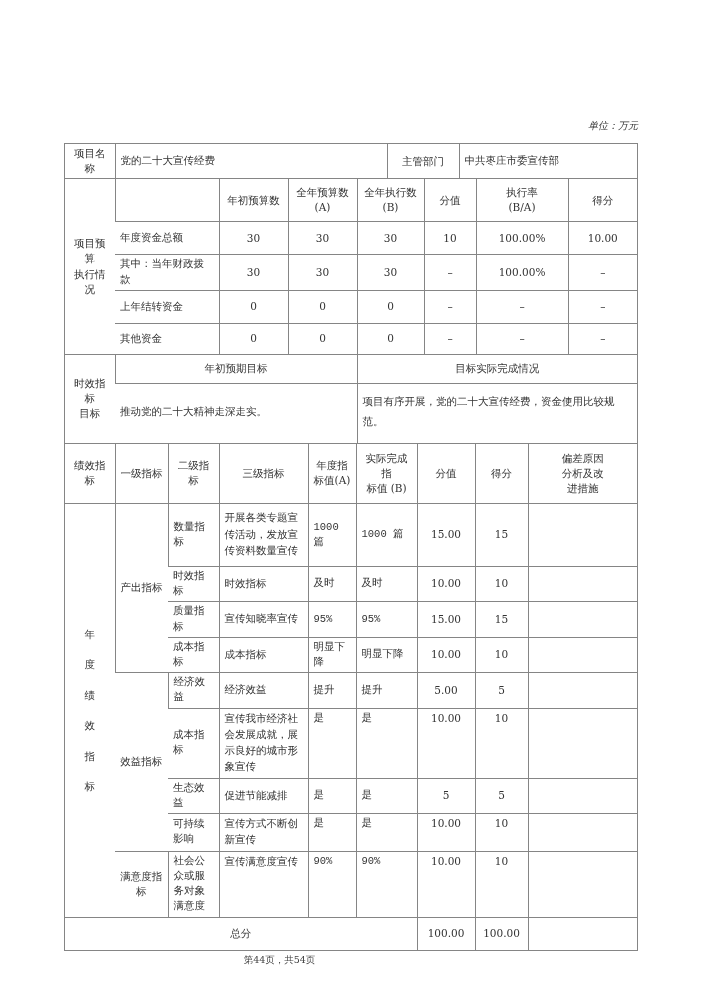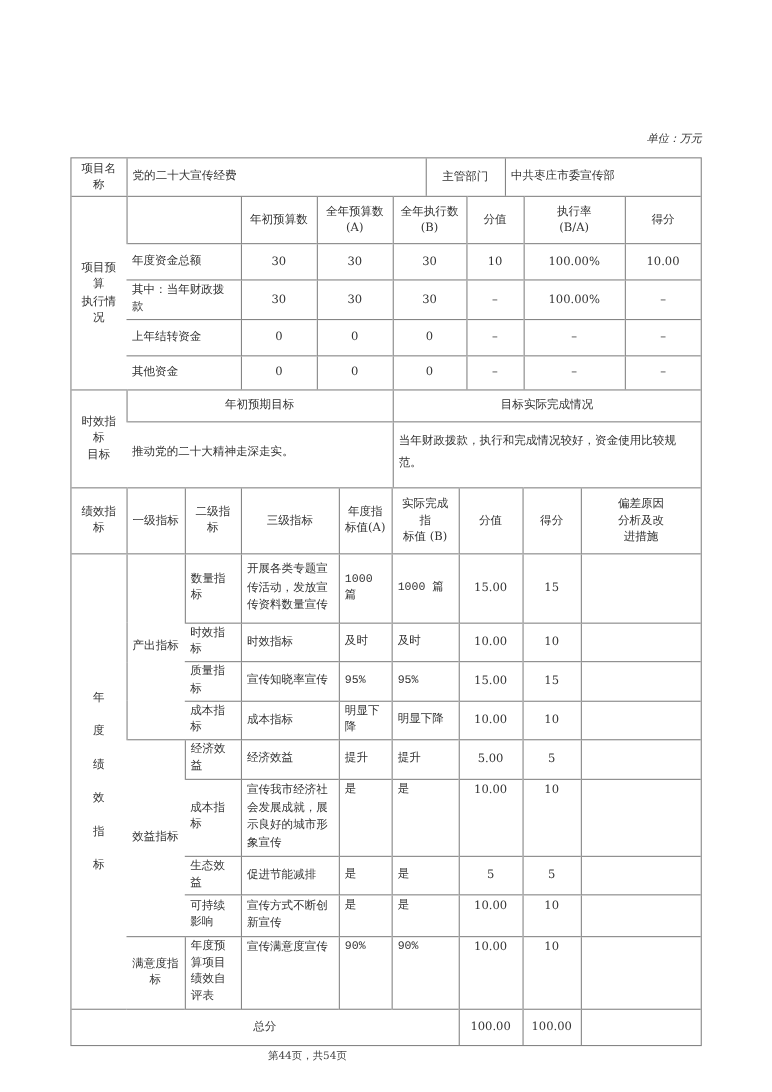--- a/index.html
+++ b/index.html
@@ -157,21 +157,21 @@
         </colgroup>
       <tbody>
           <tr>
         <td rowspan="2" class="pre">时效指标
 目标</td>
         <td style="height:24px">年初预期目标</td>
         <td>目标实际完成情况</td>
       </tr>
       <tr>
         <td style="height:55px" class="al goal-text">推动党的二十大精神走深走实。</td>
-        <td class="al goal-text">当年财政拨款，执行和完成情况较好，资金使用比较规范。</td>
+        <td class="al goal-text">项目有序开展，党的二十大宣传经费，资金使用比较规范。</td>
       </tr>
     </tbody>
       </table>
 
     <table>
       <colgroup>
           <col style="width:50px">
           <col style="width:53px">
           <col style="width:51px">
           <col style="width:89px">
@@ -270,21 +270,21 @@
         <td style="height:29px" class="al">可持续影响</td>
         <td class="al l3">宣传方式不断创新宣传</td>
         <td class="al" style="vertical-align:top">是</td>
         <td class="al" style="vertical-align:top">是</td>
         <td style="vertical-align:top">10.00</td>
         <td style="vertical-align:top">10</td>
         <td></td>
       </tr>
       <tr>
         <td>满意度指标</td>
-        <td style="height:53px" class="al">年度预算项目绩效自评表</td>
+        <td style="height:53px" class="al">社会公众或服务对象满意度</td>
         <td class="al l3" style="vertical-align:top">宣传满意度宣传</td>
         <td class="al" style="vertical-align:top">90%</td>
         <td class="al" style="vertical-align:top">90%</td>
         <td style="vertical-align:top">10.00</td>
         <td style="vertical-align:top">10</td>
         <td></td>
       </tr>
 
       <tr>
         <td colspan="6" style="height:28px">总分</td>

